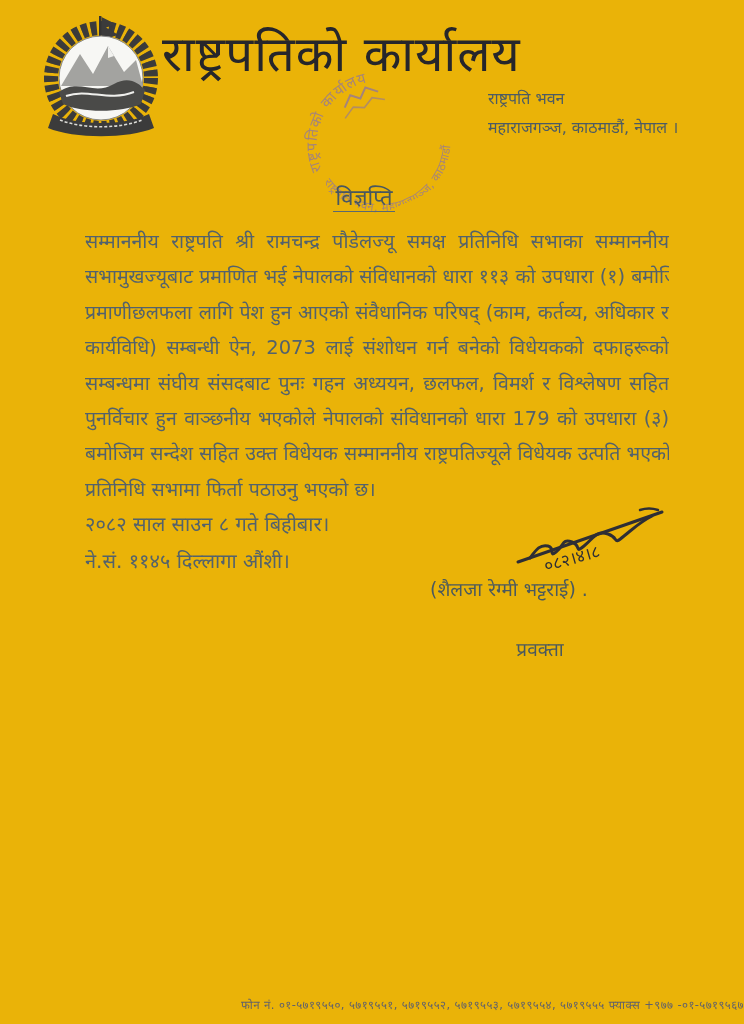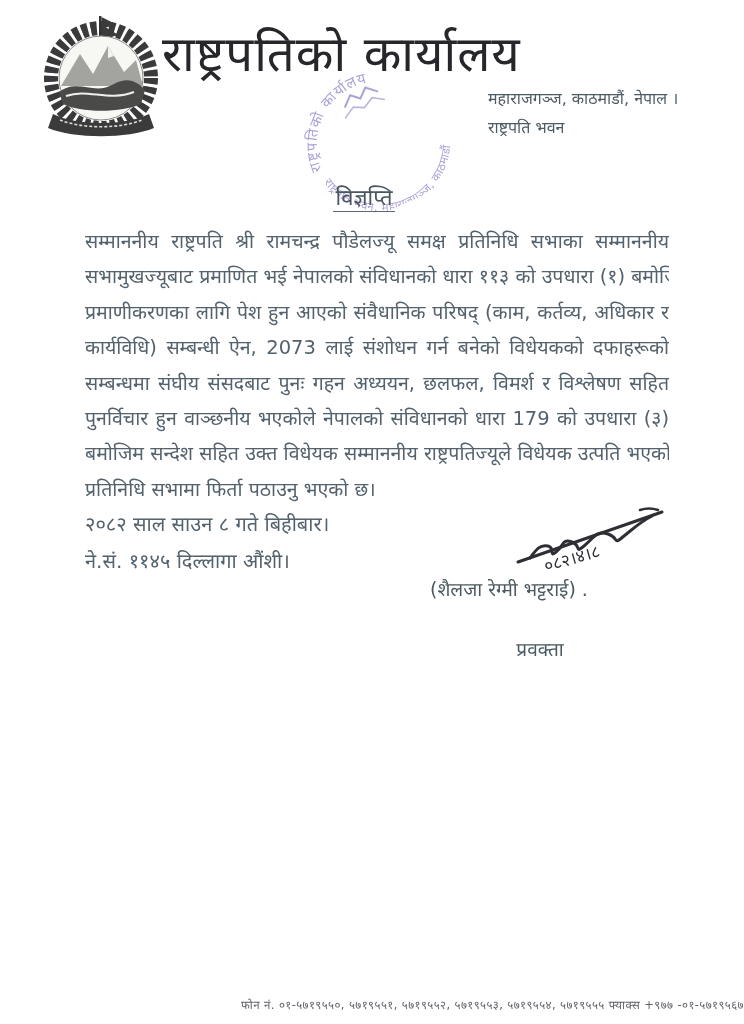--- a/index.html
+++ b/index.html
@@ -1,20 +1,20 @@
 <!DOCTYPE html>
 <html><head>
 <meta charset="utf-8">
 <style>
   html,body{margin:0;padding:0;background:#e8e8e6;}
   .page{
     position:relative;
     width:744px;height:1024px;
     margin:0 auto;
-    background:#ffffff;
+    background:#eab308;
     font-family:"DejaVu Sans","Liberation Sans",sans-serif;
     color:#53626c;
     overflow:hidden;
     box-shadow:0 0 6px rgba(0,0,0,.25);
   }
   
   .emblem{position:absolute;left:36px;top:14px;width:130px;height:124px;}
   .office-name{
     position:absolute;left:162px;top:26px;width:400px;
     font-size:49px;line-height:1.2;color:#26262b;
@@ -97,32 +97,32 @@
     <path d="M66 50 l12 -7 10 5 11 -6 11 7" fill="none" stroke="#7b68c0" stroke-width="1.6" opacity=".8"></path>
     <text font-size="14.5" fill="#7b68c0" letter-spacing="1">
       <textPath href="#st-arc1" startOffset="8">राष्ट्रपतिको कार्यालय</textPath>
     </text>
     <text font-size="11.5" fill="#7b68c0" letter-spacing="0.5">
       <textPath href="#st-arc2" startOffset="2">राष्ट्रपति भवन, महाराजगञ्ज, काठमाडौं</textPath>
     </text>
   </svg>
 
   <div class="address">
+    <div>राष्ट्रपति भवन</div>
     <div>महाराजगञ्ज, काठमाडौं, नेपाल ।</div>
-    <div>राष्ट्रपति भवन</div>
   </div>
 
   <div class="notice-title">
     <span>विज्ञप्ति</span>
   </div>
 
   <div class="body-text">
     <div class="line">सम्माननीय राष्ट्रपति श्री रामचन्द्र पौडेलज्यू समक्ष प्रतिनिधि सभाका सम्माननीय</div>
     <div class="line">सभामुखज्यूबाट प्रमाणित भई नेपालको संविधानको धारा ११३ को उपधारा (१) बमोजिम</div>
-    <div class="line">प्रमाणीकरणका लागि पेश हुन आएको संवैधानिक परिषद् (काम, कर्तव्य, अधिकार र</div>
+    <div class="line">प्रमाणीछलफला लागि पेश हुन आएको संवैधानिक परिषद् (काम, कर्तव्य, अधिकार र</div>
     <div class="line">कार्यविधि) सम्बन्धी ऐन, 2073 लाई संशोधन गर्न बनेको विधेयकको दफाहरूको</div>
     <div class="line">सम्बन्धमा संघीय संसदबाट पुनः गहन अध्ययन, छलफल, विमर्श र विश्लेषण सहित</div>
     <div class="line">पुनर्विचार हुन वाञ्छनीय भएकोले नेपालको संविधानको धारा 179 को उपधारा (३)</div>
     <div class="line">बमोजिम सन्देश सहित उक्त विधेयक सम्माननीय राष्ट्रपतिज्यूले विधेयक उत्पति भएको सदन</div>
     <div class="line last">प्रतिनिधि सभामा फिर्ता पठाउनु भएको छ।</div>
   </div>
 
   <div class="dateline">
     <div>२०८२ साल साउन ८ गते बिहीबार।</div>
     <div>ने.सं. ११४५ दिल्लागा औंशी।</div>

